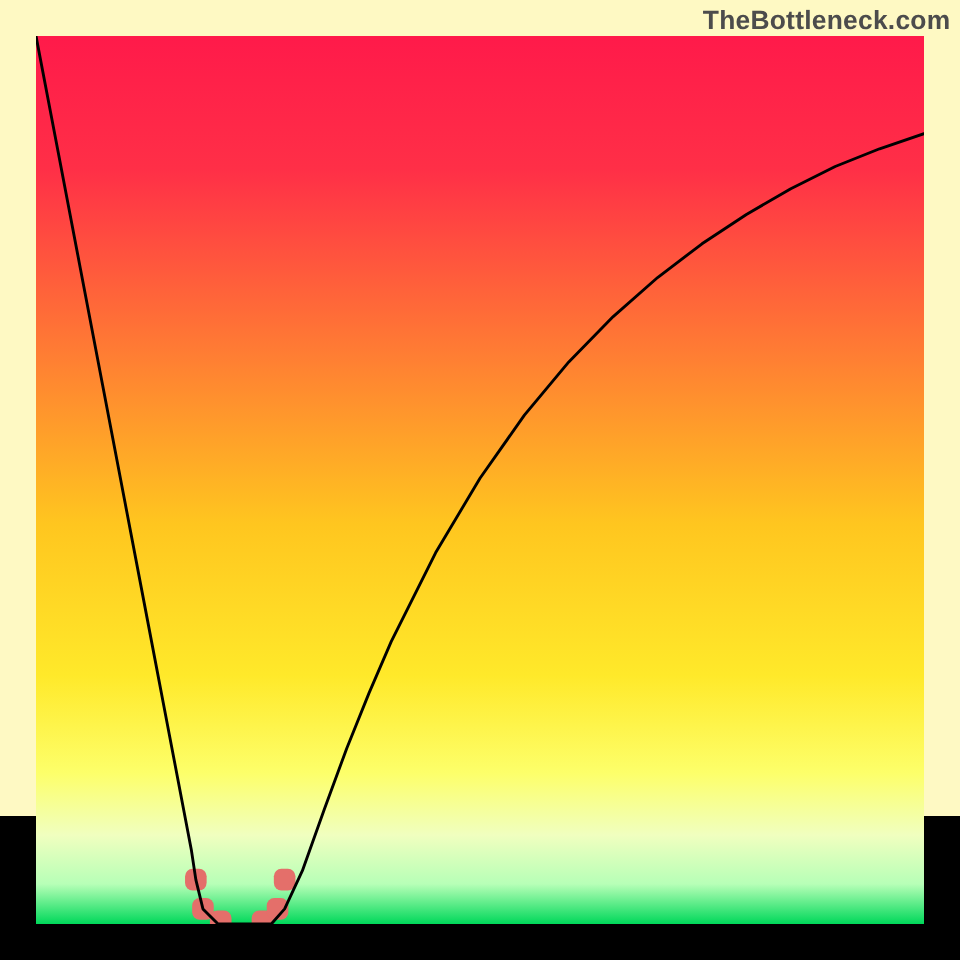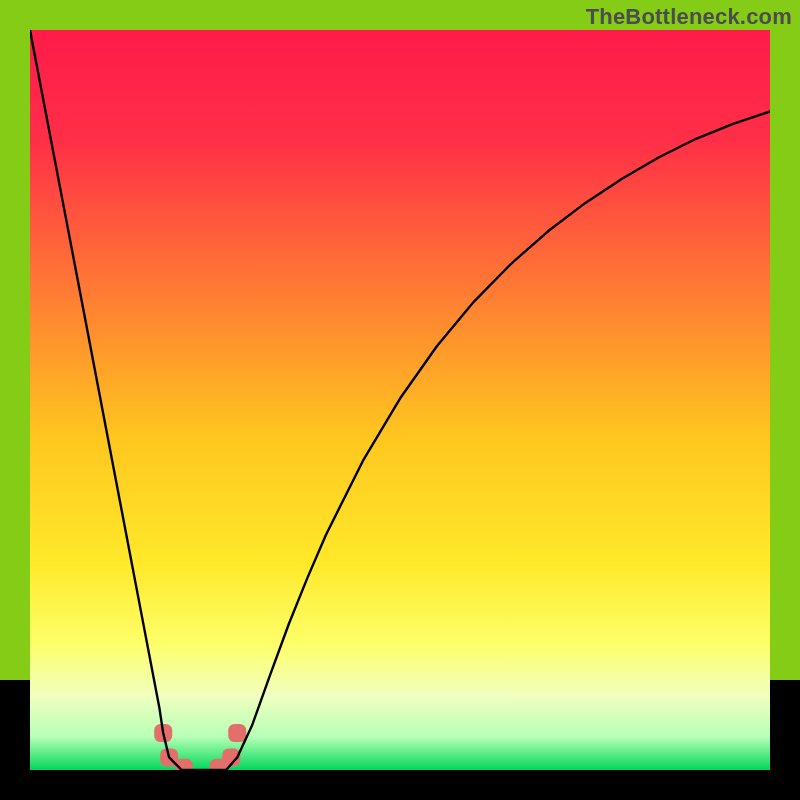--- a/index.html
+++ b/index.html
@@ -9,21 +9,21 @@
     height: 800px;
     background: #000;
     overflow: hidden;
   }
   .frame {
     position: absolute;
     left: 0;
     top: 0;
     width: 800px;
     height: 680px;
-    background: #84cc16;
+    background: #fef9c3;
   }
   .plot {
     position: absolute;
     left: 30px;
     top: 30px;
     width: 740px;
     height: 740px;
     overflow: hidden;
   }
   .watermark {

